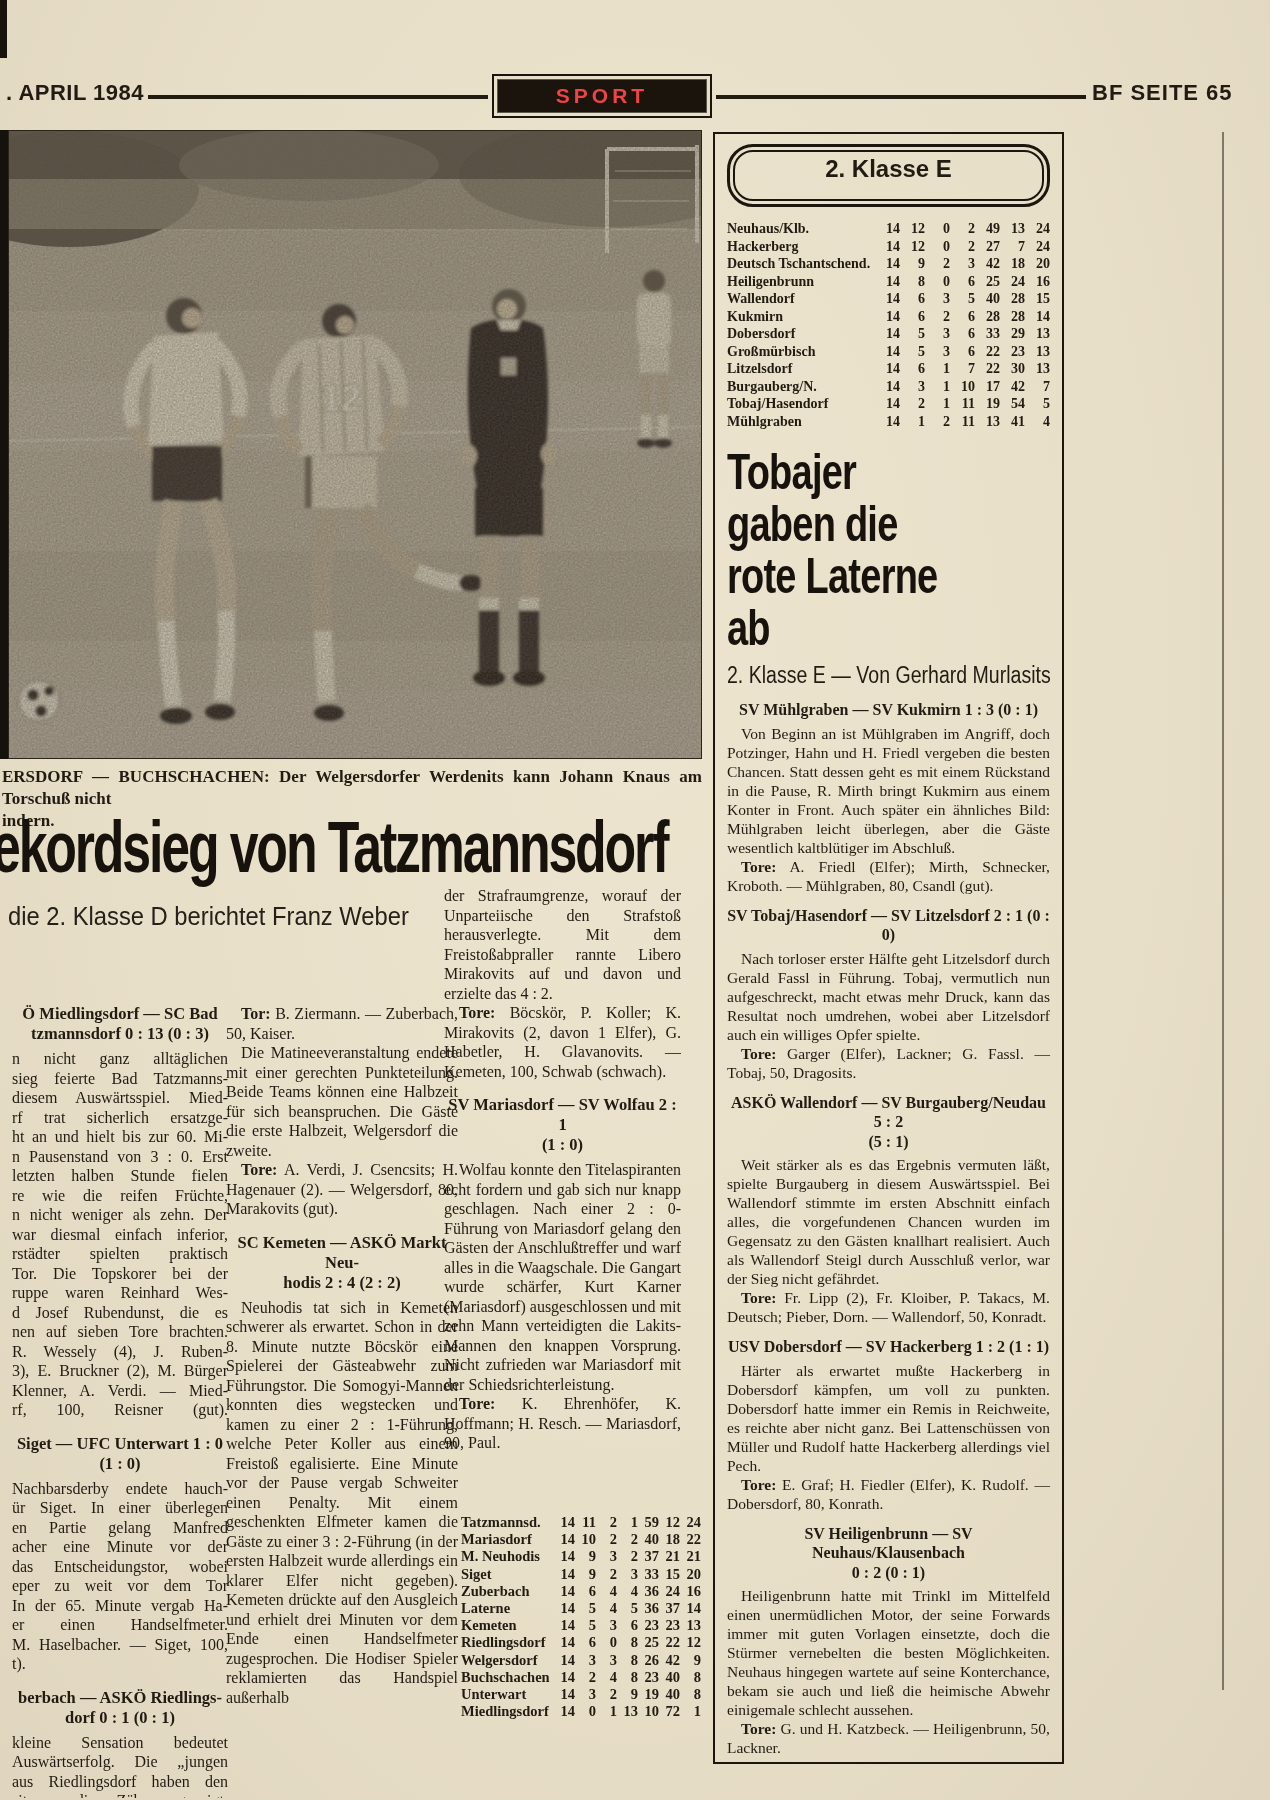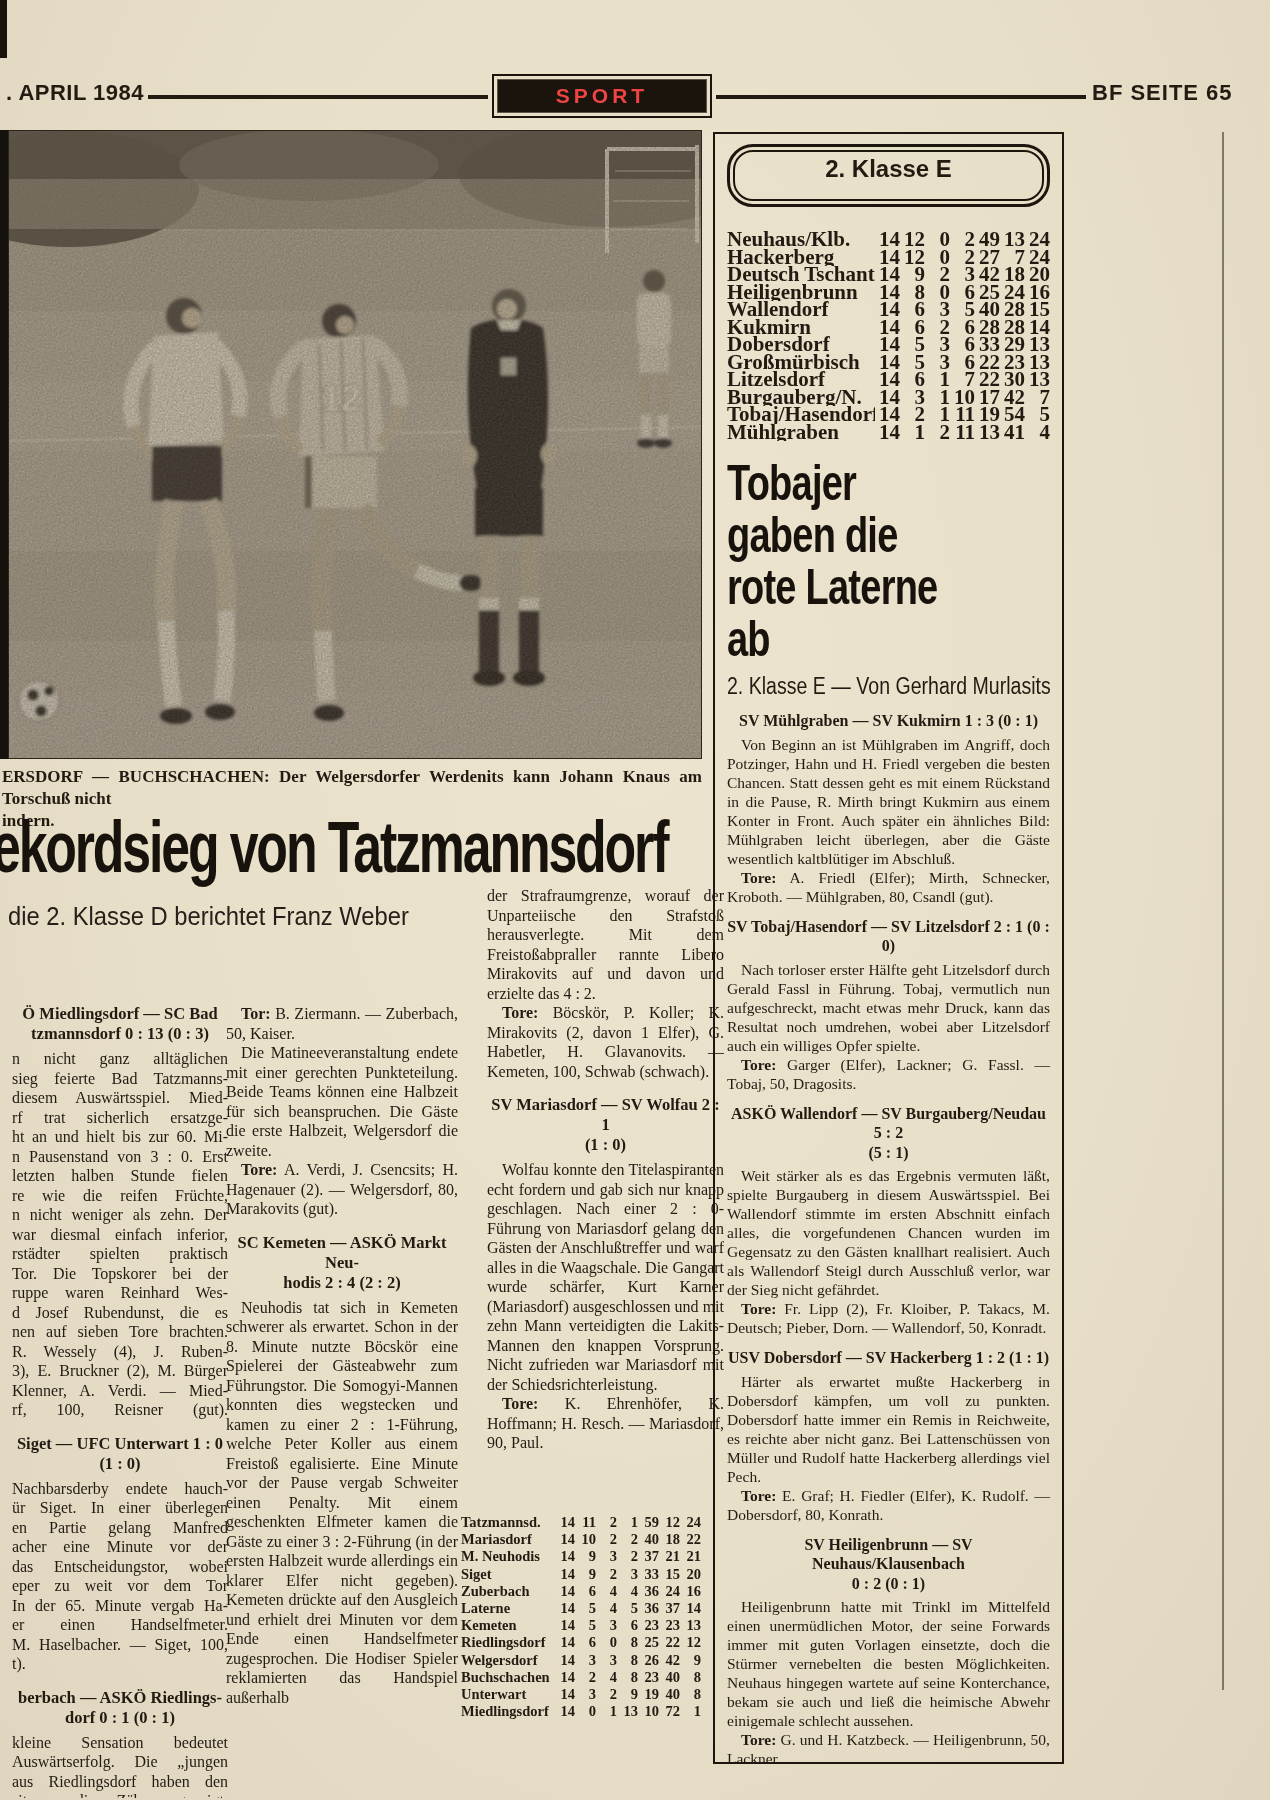--- a/index.html
+++ b/index.html
@@ -40,21 +40,21 @@
   .main-headline{left:-8px;top:806px;margin:0;font-family:"Liberation Sans","DejaVu Sans",sans-serif;
     font-weight:bold;font-size:72px;letter-spacing:-3px;white-space:nowrap;color:#17120c;
     transform:scaleX(.72);transform-origin:0 0;}
   .byline{left:8px;top:902px;font-family:"Liberation Sans","DejaVu Sans",sans-serif;
     font-size:25px;white-space:nowrap;transform:scaleX(.95);transform-origin:0 0;color:#27201a;}
 
   
   .col{font-size:16px;line-height:19.5px;overflow:hidden;}
   .c1{left:12px;top:990px;width:216px;height:808px;}
   .c2{left:226px;top:1004px;width:232px;height:794px;}
-  .c3{left:487px;top:886px;width:237px;height:600px;}
+  .c3{left:444px;top:886px;width:237px;height:600px;}
   .match-header{font-weight:bold;text-align:center;white-space:pre-line;
     margin:14px 0 5px;font-size:16.5px;line-height:20px;}
   .para{text-align:justify;text-indent:15px;margin:0;}
   .para.ni{text-indent:0;}
   .cutlines{white-space:pre-line;text-align:justify;text-align-last:justify;}
   .tore{text-align:justify;text-indent:15px;}
 
   
   .pill{border:3px solid #1d160e;border-radius:26px;padding:3px;background:transparent;}
   .pill-in{border:2px solid #1d160e;border-radius:20px;text-align:center;
@@ -66,21 +66,21 @@
 
   .klDbox{left:461px;top:1502px;width:240px;}
   .klDbox .pill-in{font-size:23px;}
   .klDbox .trows{margin-top:12px;font-size:14.5px;}
   .klDbox .trow{line-height:17.2px;}
   .klDbox .tnum{width:21px;}
 
   
   .rightbox{left:713px;top:132px;width:351px;height:1632px;border:2px solid #1d160e;
     box-sizing:border-box;padding:10px 12px 0;overflow:hidden;}
-  .rightbox .trows{margin-top:24px;font-size:21px;}
+  .rightbox .trows{margin-top:13px;font-size:14px;}
   .rightbox .trow{line-height:17.5px;}
   .rightbox .tnum{width:25px;}
   .right-headline{margin:16px 0 0;font-family:"Liberation Sans","DejaVu Sans",sans-serif;
     font-weight:bold;font-size:50px;line-height:52px;letter-spacing:-1px;white-space:pre-line;
     transform:scaleX(.76);transform-origin:0 0;color:#17120c;}
   .subhead{margin-top:8px;font-family:"Liberation Sans","DejaVu Sans",sans-serif;
     font-size:23px;white-space:nowrap;transform:scaleX(.85);transform-origin:0 0;}
   .reports{margin-top:10px;font-size:15.5px;line-height:19px;}
   .reports .match-header{font-size:16px;line-height:19.5px;margin:11px 0 4px;}
   .reports .para{text-indent:14px;}

